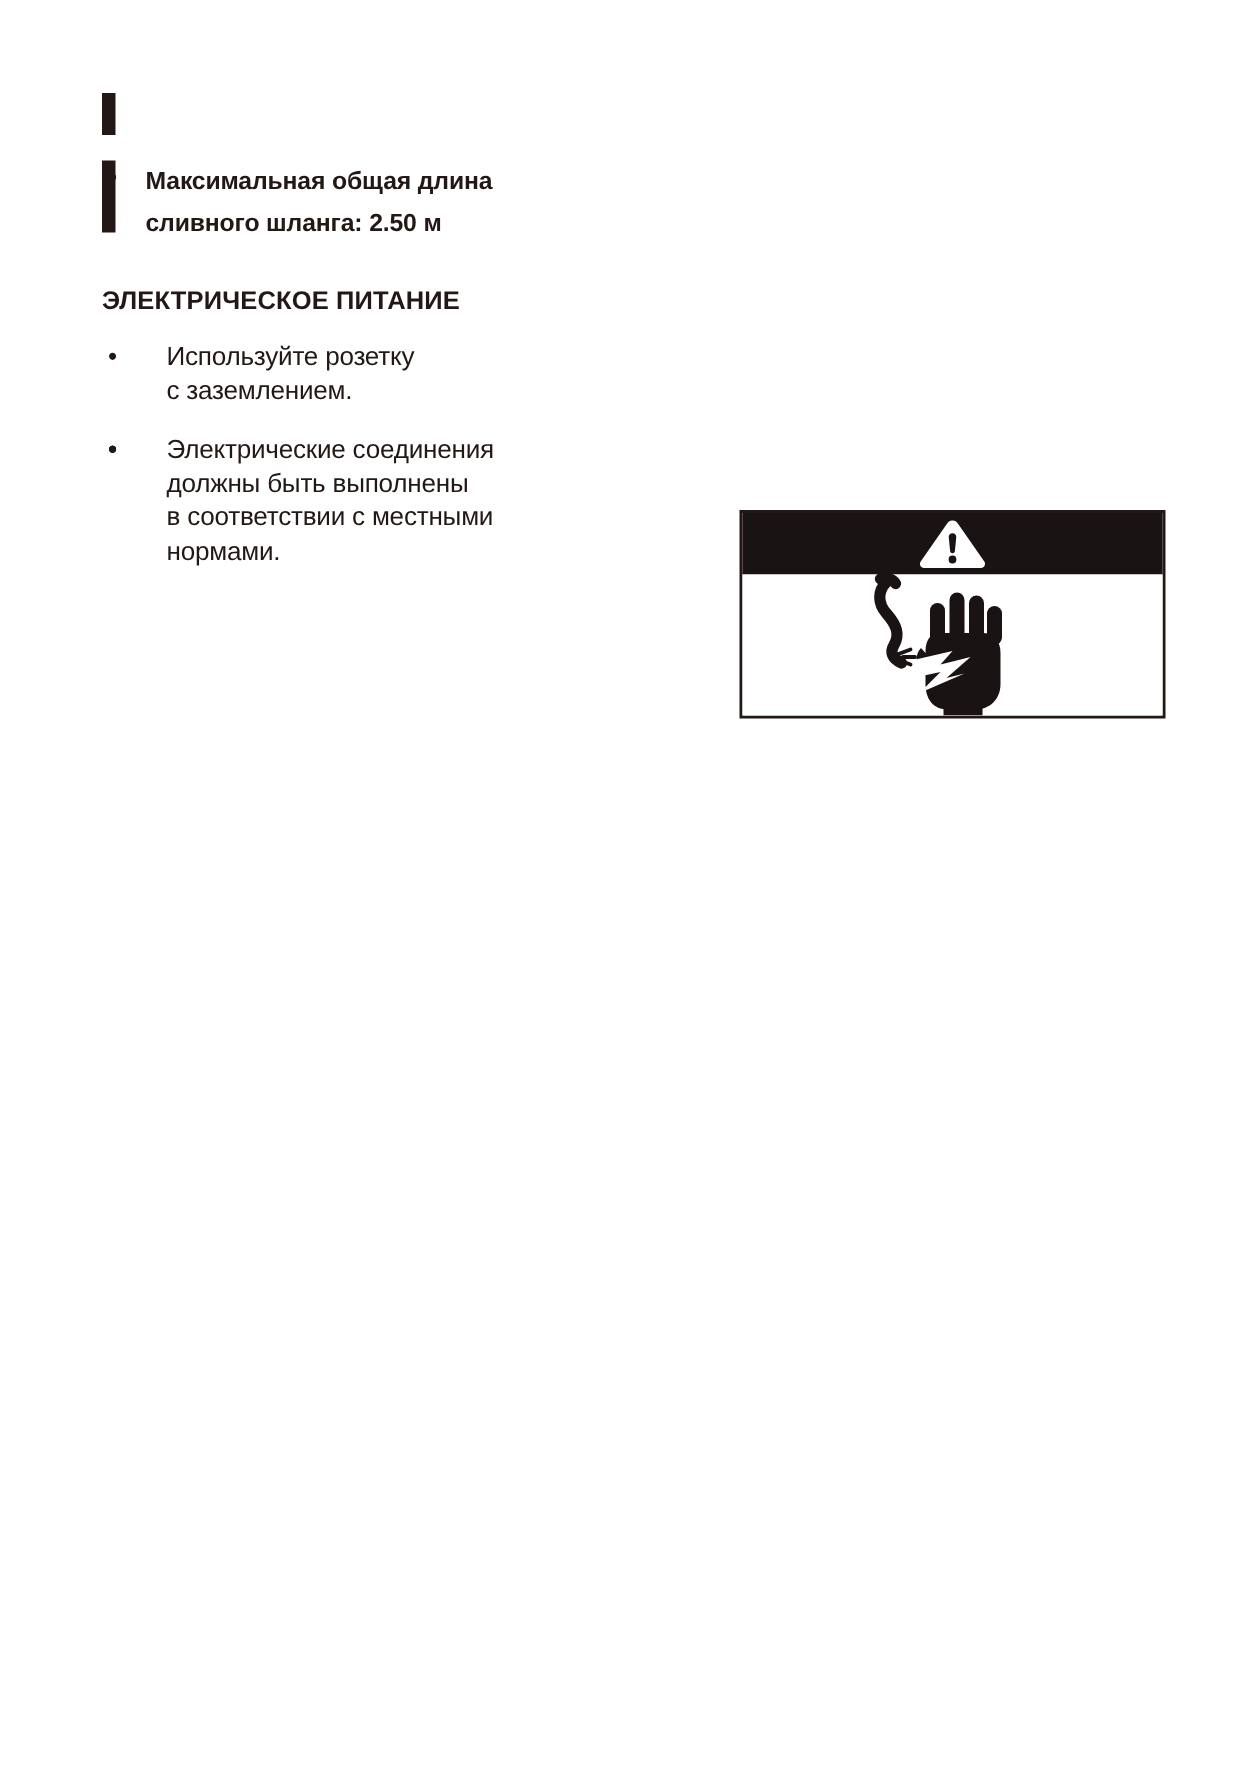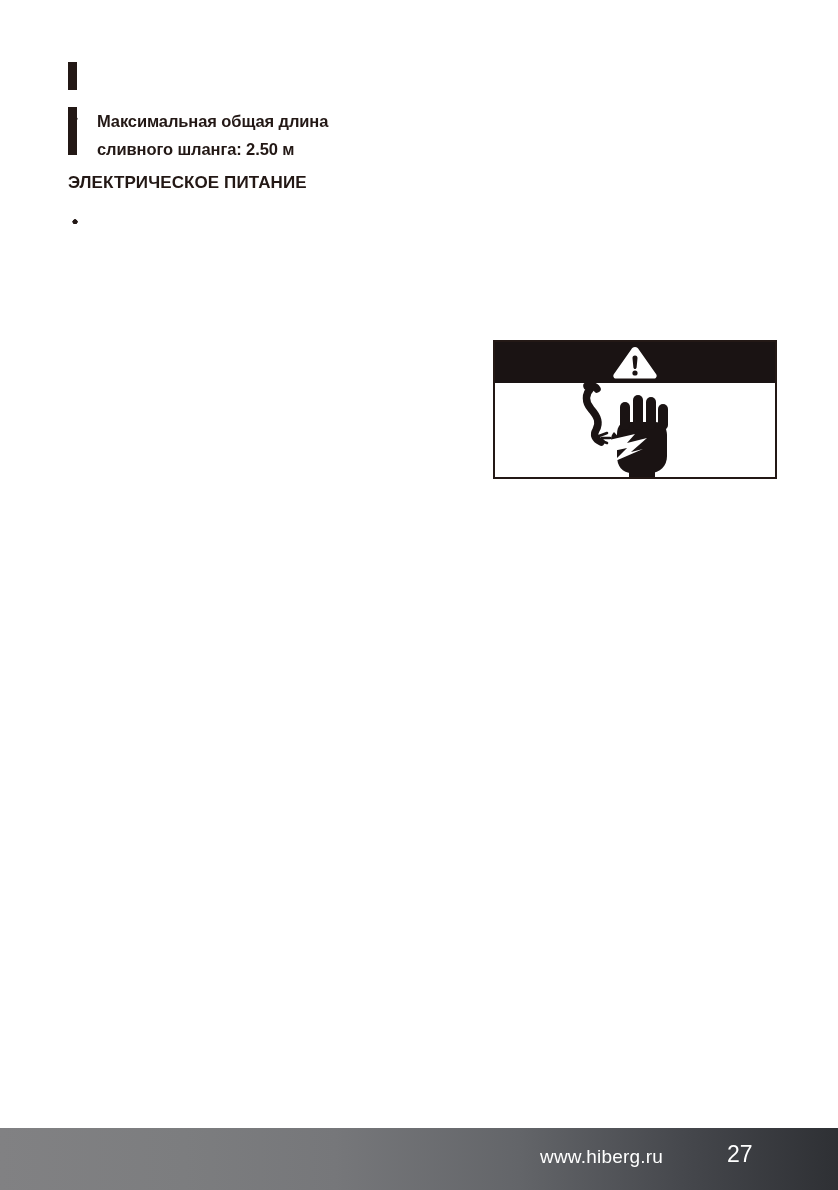--- a/index.html
+++ b/index.html
@@ -90,21 +90,21 @@
     font-size: 16.5px;
     font-weight: bold;
     line-height: 28px;
     color: #231815;
     white-space: pre-line;
     letter-spacing: -0.1px;
   }
 
   
   .section-heading {
-    margin: 10px 0 15px 0;
+    margin: 28px 0 15px 0;
     font-size: 17px;
     font-weight: bold;
     letter-spacing: 0.1px;
     color: #231815;
   }
 
   
   .warning-figure {
     position: absolute;
     left: 453px;
@@ -181,32 +181,38 @@
       <div class="callout-rule"></div>
       <span class="callout-text">Максимальная общая длина
 сливного шланга: 2.50 м</span>
     </div>
 
     <h2 class="section-heading">ЭЛЕКТРИЧЕСКОЕ ПИТАНИЕ</h2>
 
     <ul class="bullet-list">
       <li class="bullet-item">
         <span class="bullet-dot">•</span>
-      </li>
-      <li class="bullet-item">
-        <span class="bullet-dot">•</span>
-      </li>
-      <li class="bullet-item">
-        <span class="bullet-dot">•</span>
-      </li>
-      <li class="bullet-item">
-        <span class="bullet-dot">•</span>
-      </li>
-      <li class="bullet-item">
-        <span class="bullet-dot">•</span>
+        <span class="bullet-text">Используйте розетку
+с заземлением.</span>
+      </li>
+      <li class="bullet-item">
+        <span class="bullet-dot">•</span>
+      </li>
+      <li class="bullet-item">
+        <span class="bullet-dot">•</span>
+      </li>
+      <li class="bullet-item">
+        <span class="bullet-dot">•</span>
+      </li>
+      <li class="bullet-item">
+        <span class="bullet-dot">•</span>
+        <span class="bullet-text">Электрические соединения
+должны быть выполнены
+в соответствии с местными
+нормами.</span>
       </li>
     </ul>
 
   </div>
 
   <figure class="warning-figure">
     <div class="warning-band">
       <svg width="48" height="36" viewBox="0 0 48 36">
         <path d="M24 2 C26 2 27 3 27.8 4.4 L45.2 29.3 C46.4 31.2 45.2 33.6 43 33.6 L5 33.6 C2.8 33.6 1.6 31.2 2.8 29.3 L20.2 4.4 C21 3 22 2 24 2 Z" fill="#ffffff"></path>
         <path d="M24 10.5 C25.6 10.5 26.7 11.7 26.5 13.2 L25.6 22.4 C25.5 23.3 24.8 23.9 24 23.9 C23.2 23.9 22.5 23.3 22.4 22.4 L21.5 13.2 C21.3 11.7 22.4 10.5 24 10.5 Z" fill="#1a1313"></path>
@@ -230,18 +236,14 @@
 
         <path d="M45 50 C41 54 41 61 45 65 L50 70 L54 60 Z" fill="#1a1313"></path>
 
         <rect x="60" y="86" width="26" height="9" fill="#1a1313"></rect>
 
         <path d="M40 58 L66 52 L58 61 L78 56 L62 70 L74 67 L44 80 L58 66 L44 69 Z" fill="#ffffff"></path>
       </svg>
     </div>
   </figure>
 
-  <div class="footer">
-    <span class="footer-site">www.hiberg.ru</span>
-    <span class="footer-page">27</span>
-  </div>
 
 </div>
 
 </body></html>

